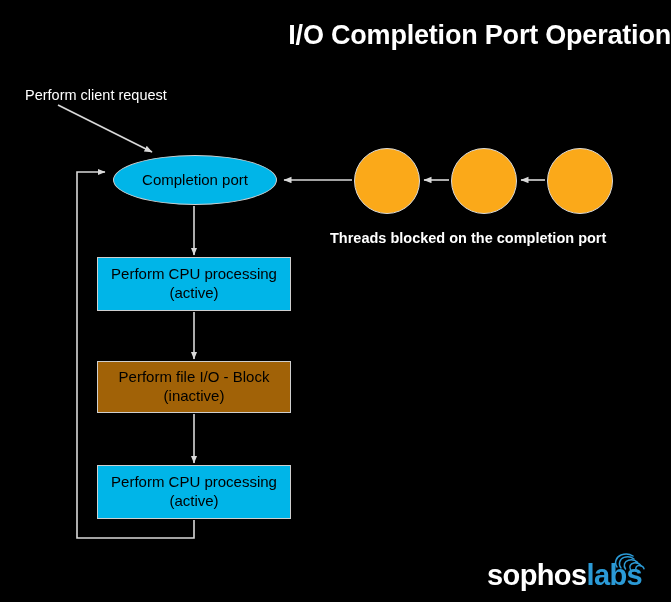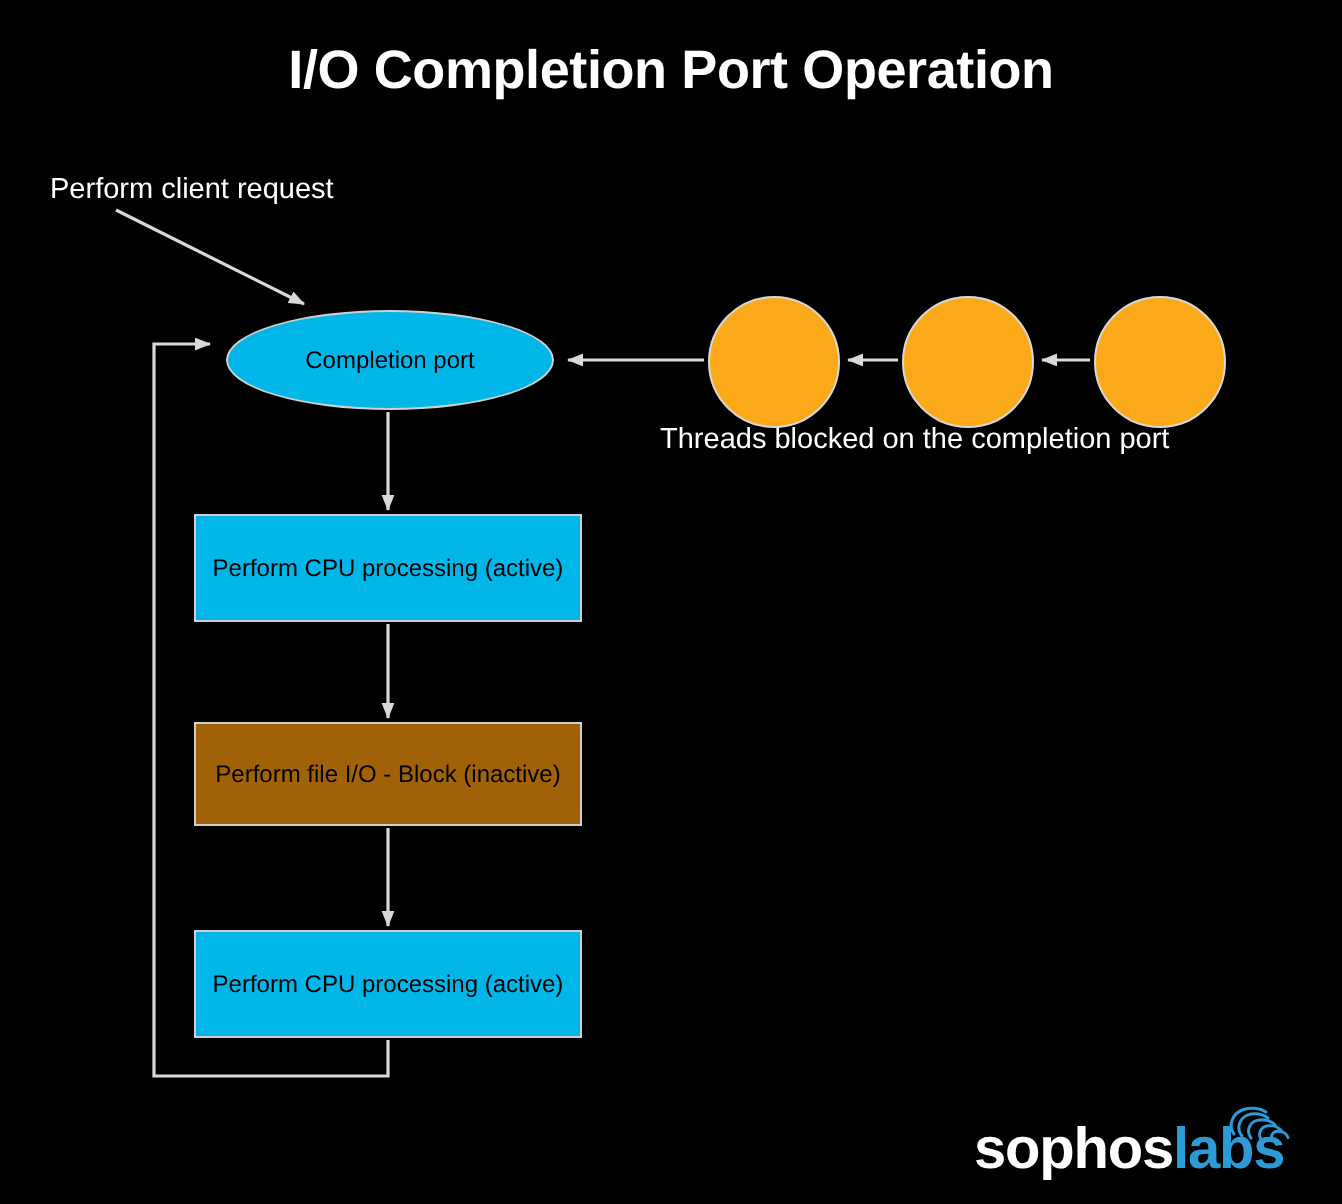--- a/index.html
+++ b/index.html
@@ -15,21 +15,21 @@
     overflow: hidden;
     font-family: "Liberation Sans", sans-serif;
   }
 
   
   #title {
     position: absolute;
     left: 0;
     top: 20px;
     width: 671px;
-    text-align: center;
+    text-align: right;
     color: #ffffff;
     font-size: 27px;
     font-weight: bold;
     letter-spacing: -0.2px;
   }
 
   
   #wires {
     position: absolute;
     left: 0;
@@ -40,32 +40,32 @@
   }
 
   
   .plain-label {
     position: absolute;
     color: #ffffff;
     font-size: 14.5px;
     white-space: nowrap;
   }
   #incoming-label { left: 25px; top: 87px; }
-  #threads-label  { left: 330px; top: 212px; }
+  #threads-label  { left: 330px; top: 230px; font-weight: bold; }
 
   
   .node {
     position: absolute;
     box-sizing: border-box;
     display: flex;
     align-items: center;
     justify-content: center;
     text-align: center;
     color: #000000;
-    font-size: 12px;
+    font-size: 15px;
     line-height: 1.25;
     border: 1px solid #cfcfcf;
   }
   .ellipse {
     border-radius: 50%;
   }
   .circle {
     border-radius: 50%;
     border: 1px solid #d8d8d8;
   }

